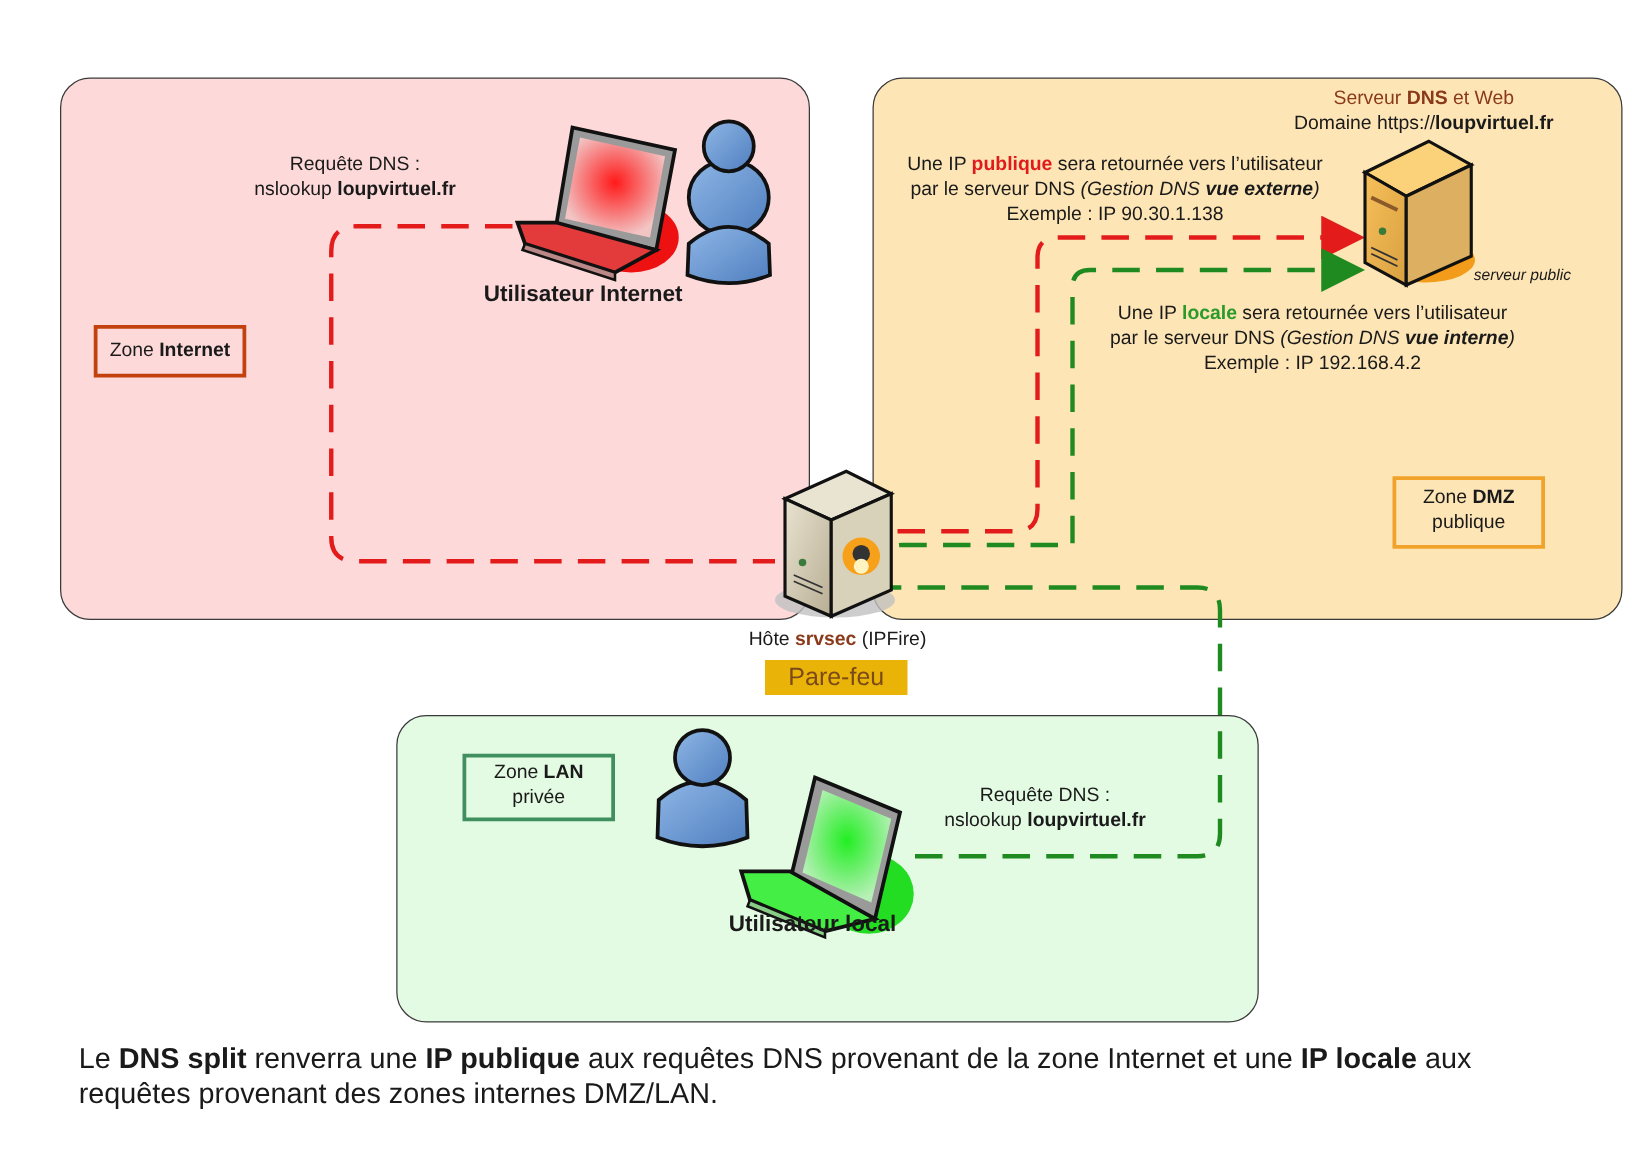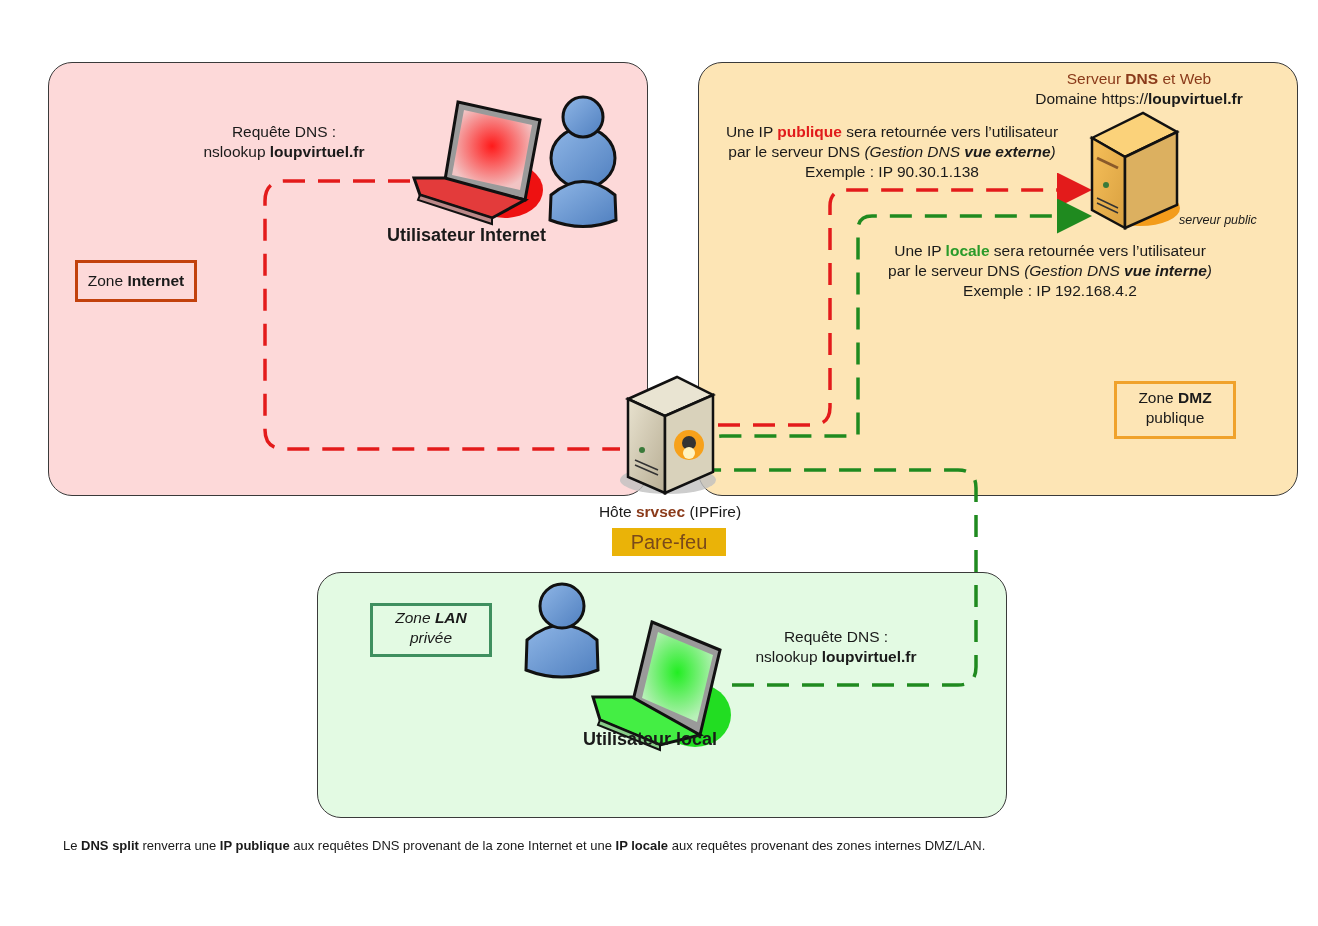--- a/index.html
+++ b/index.html
@@ -12,25 +12,25 @@
   .txt { position: absolute; font-size: 15.5px; line-height: 20px; text-align: center; white-space: nowrap; }
   .b { font-weight: bold; }
   .i { font-style: italic; }
   .red { color: #e11b1b; font-weight: bold; }
   .green { color: #2a9a2a; font-weight: bold; }
   .brown { color: #8a3a1a; }
   .brown-b { color: #8a3a1a; font-weight: bold; }
   .label-box { position: absolute; font-size: 15.5px; line-height: 20px; text-align: center; background: transparent; }
   #label-internet { left: 75px; top: 260px; width: 116px; height: 36px; border: 3px solid #c2410c; line-height: 36px; }
   #label-dmz { left: 1114px; top: 337px; width: 116px; height: 52px; border: 3px solid #f0a22b; padding-top: 4px; box-sizing: content-box; height: 48px; margin-top: 44px;}
-  #label-lan { left: 370px; top: 603px; width: 116px; height: 46px; border: 3px solid #3f8f5f; padding-top: 2px; font-style: italic; }
+  #label-lan { left: 370px; top: 603px; width: 116px; height: 46px; border: 3px solid #3f8f5f; padding-top: 2px; }
   .user-title { position: absolute; font-size: 18px; font-weight: bold; }
   #pare-feu { position: absolute; left: 612px; top: 528px; width: 114px; height: 28px; background: #eab308;
               font-size: 20px; color: #7a4a1a; text-align: center; line-height: 28px; }
-  #caption { position: absolute; left: 63px; top: 832px; width: 1200px; font-size: 13px; line-height: 28px; color: #1a1a1a; }
+  #caption { position: absolute; left: 63px; top: 832px; width: 1200px; font-size: 23px; line-height: 28px; color: #1a1a1a; }
   svg.overlay { position: absolute; left: 0; top: 0; }
 </style>
 </head>
 <body>
 
 <div class="zone" id="zone-internet"></div>
 <div class="zone" id="zone-dmz"></div>
 <div class="zone" id="zone-lan"></div>
 
 <svg class="overlay" width="1318" height="926">

